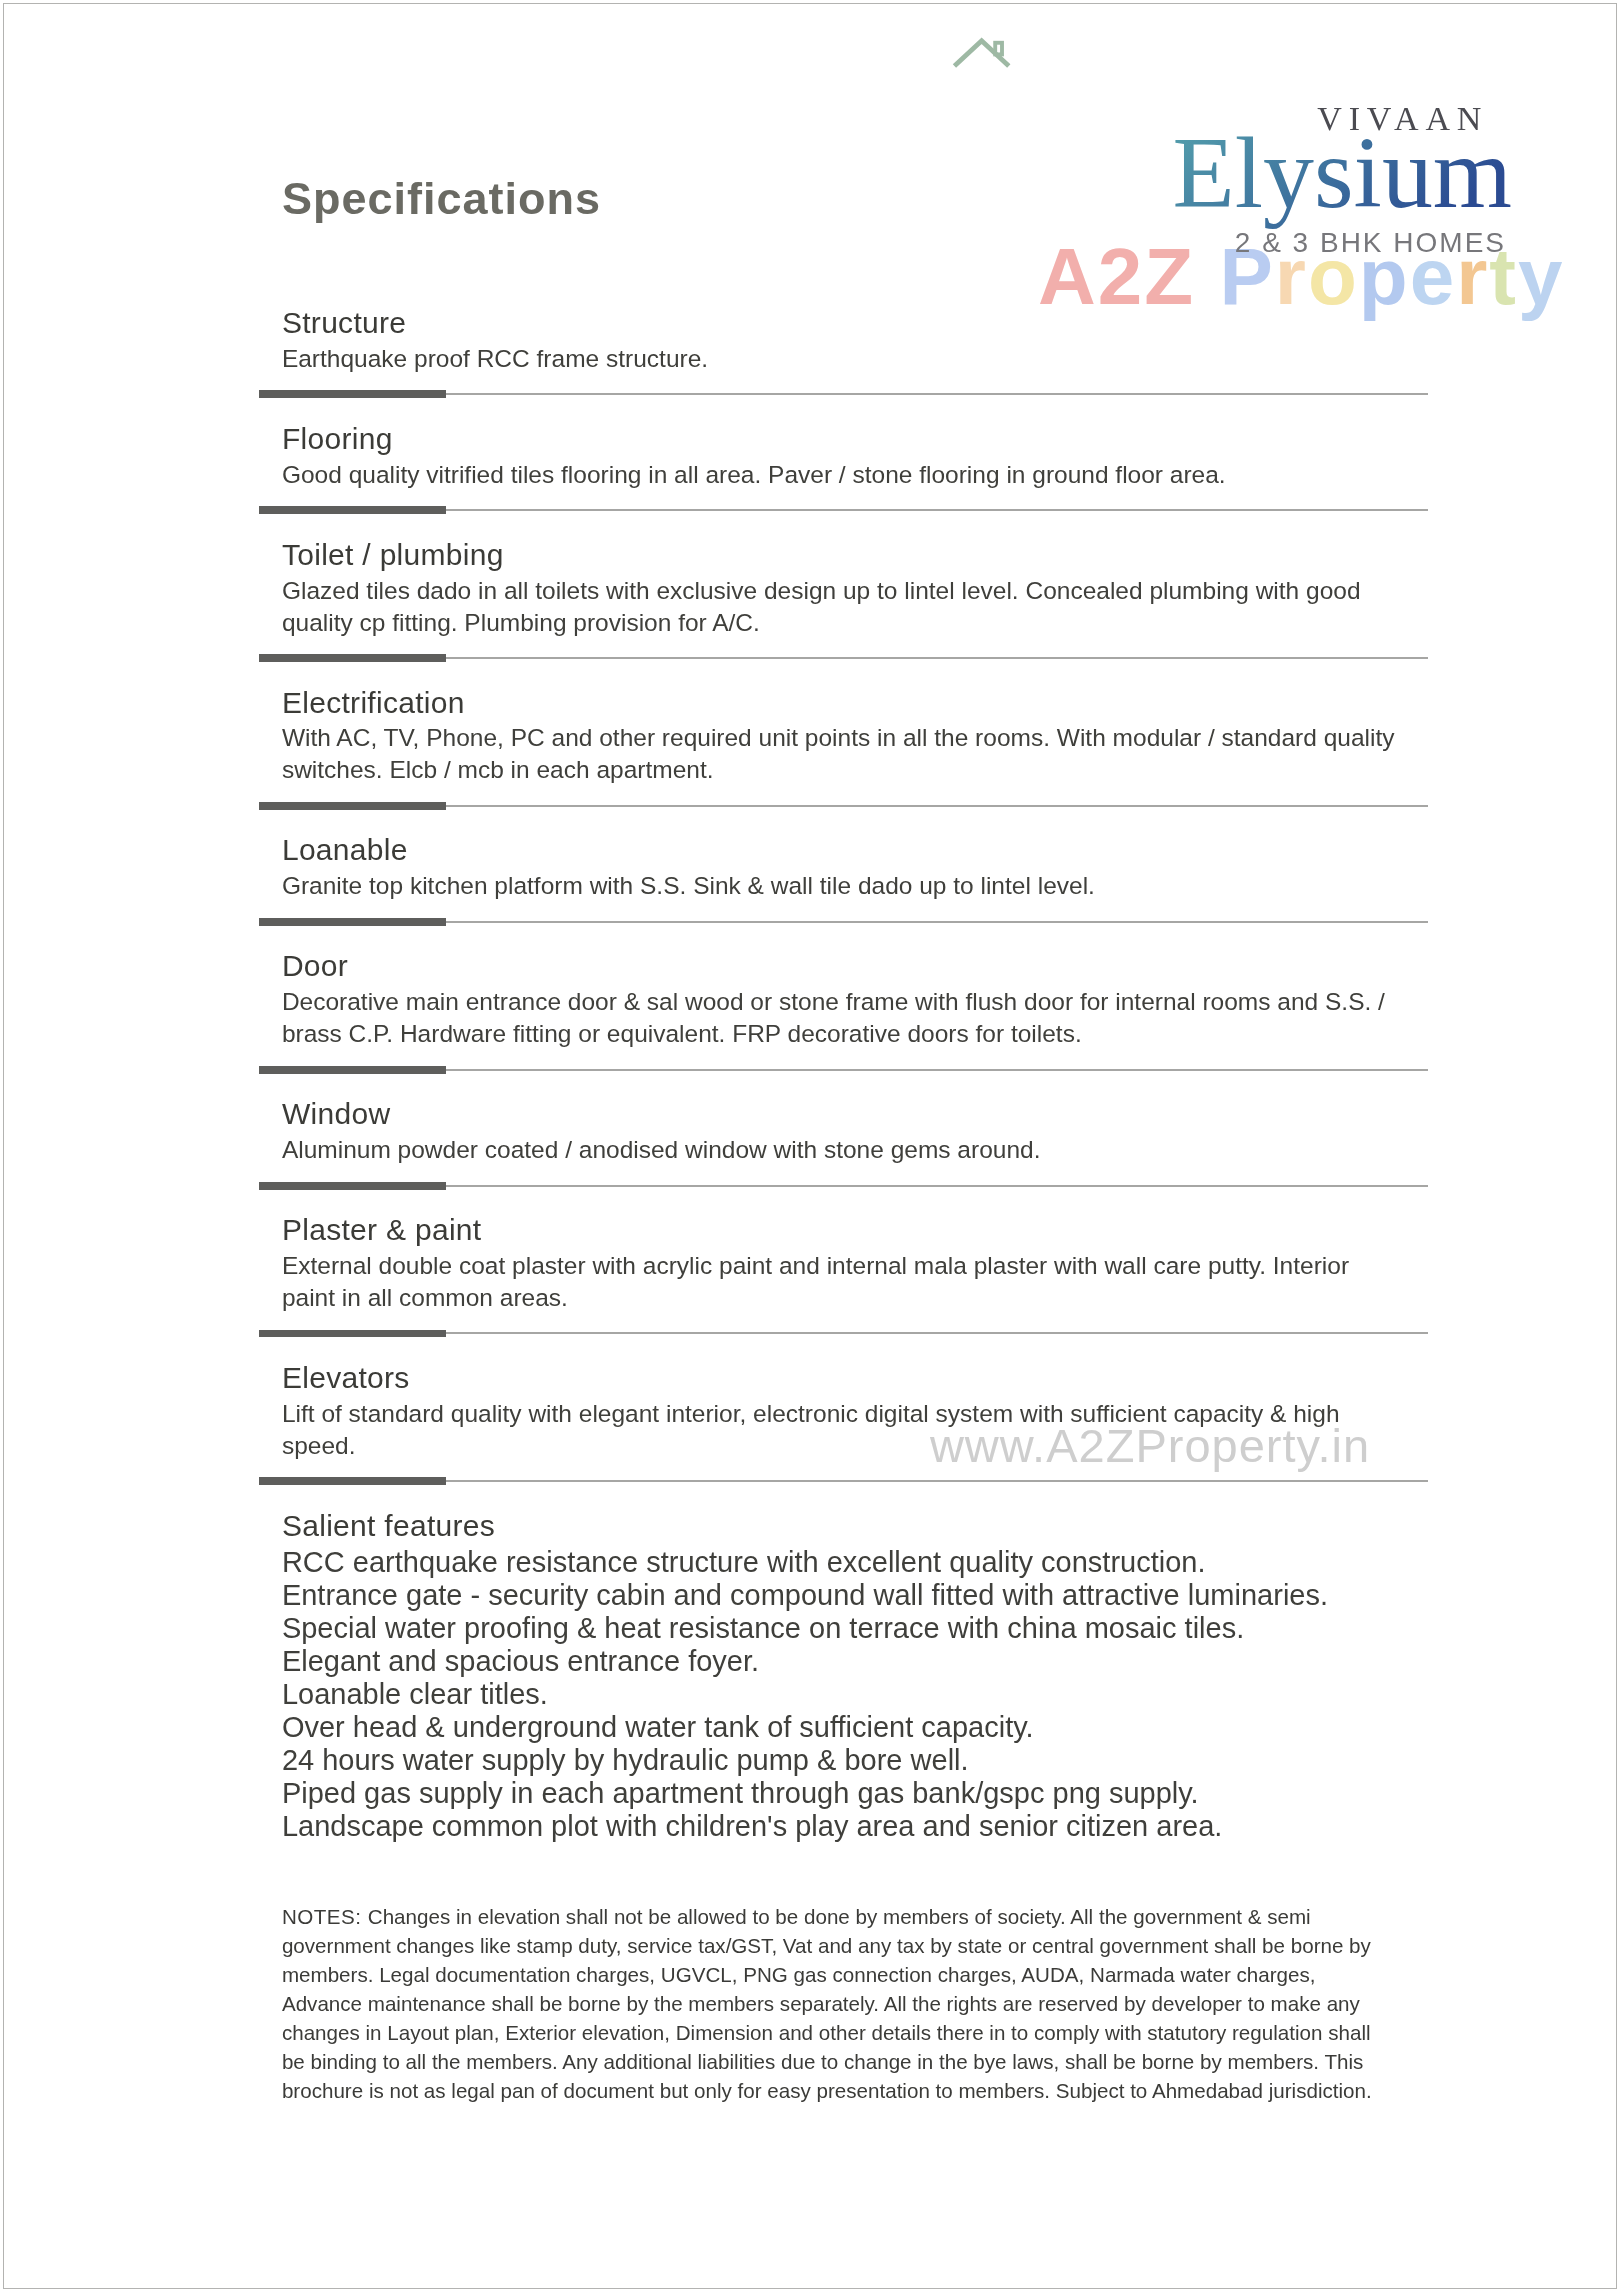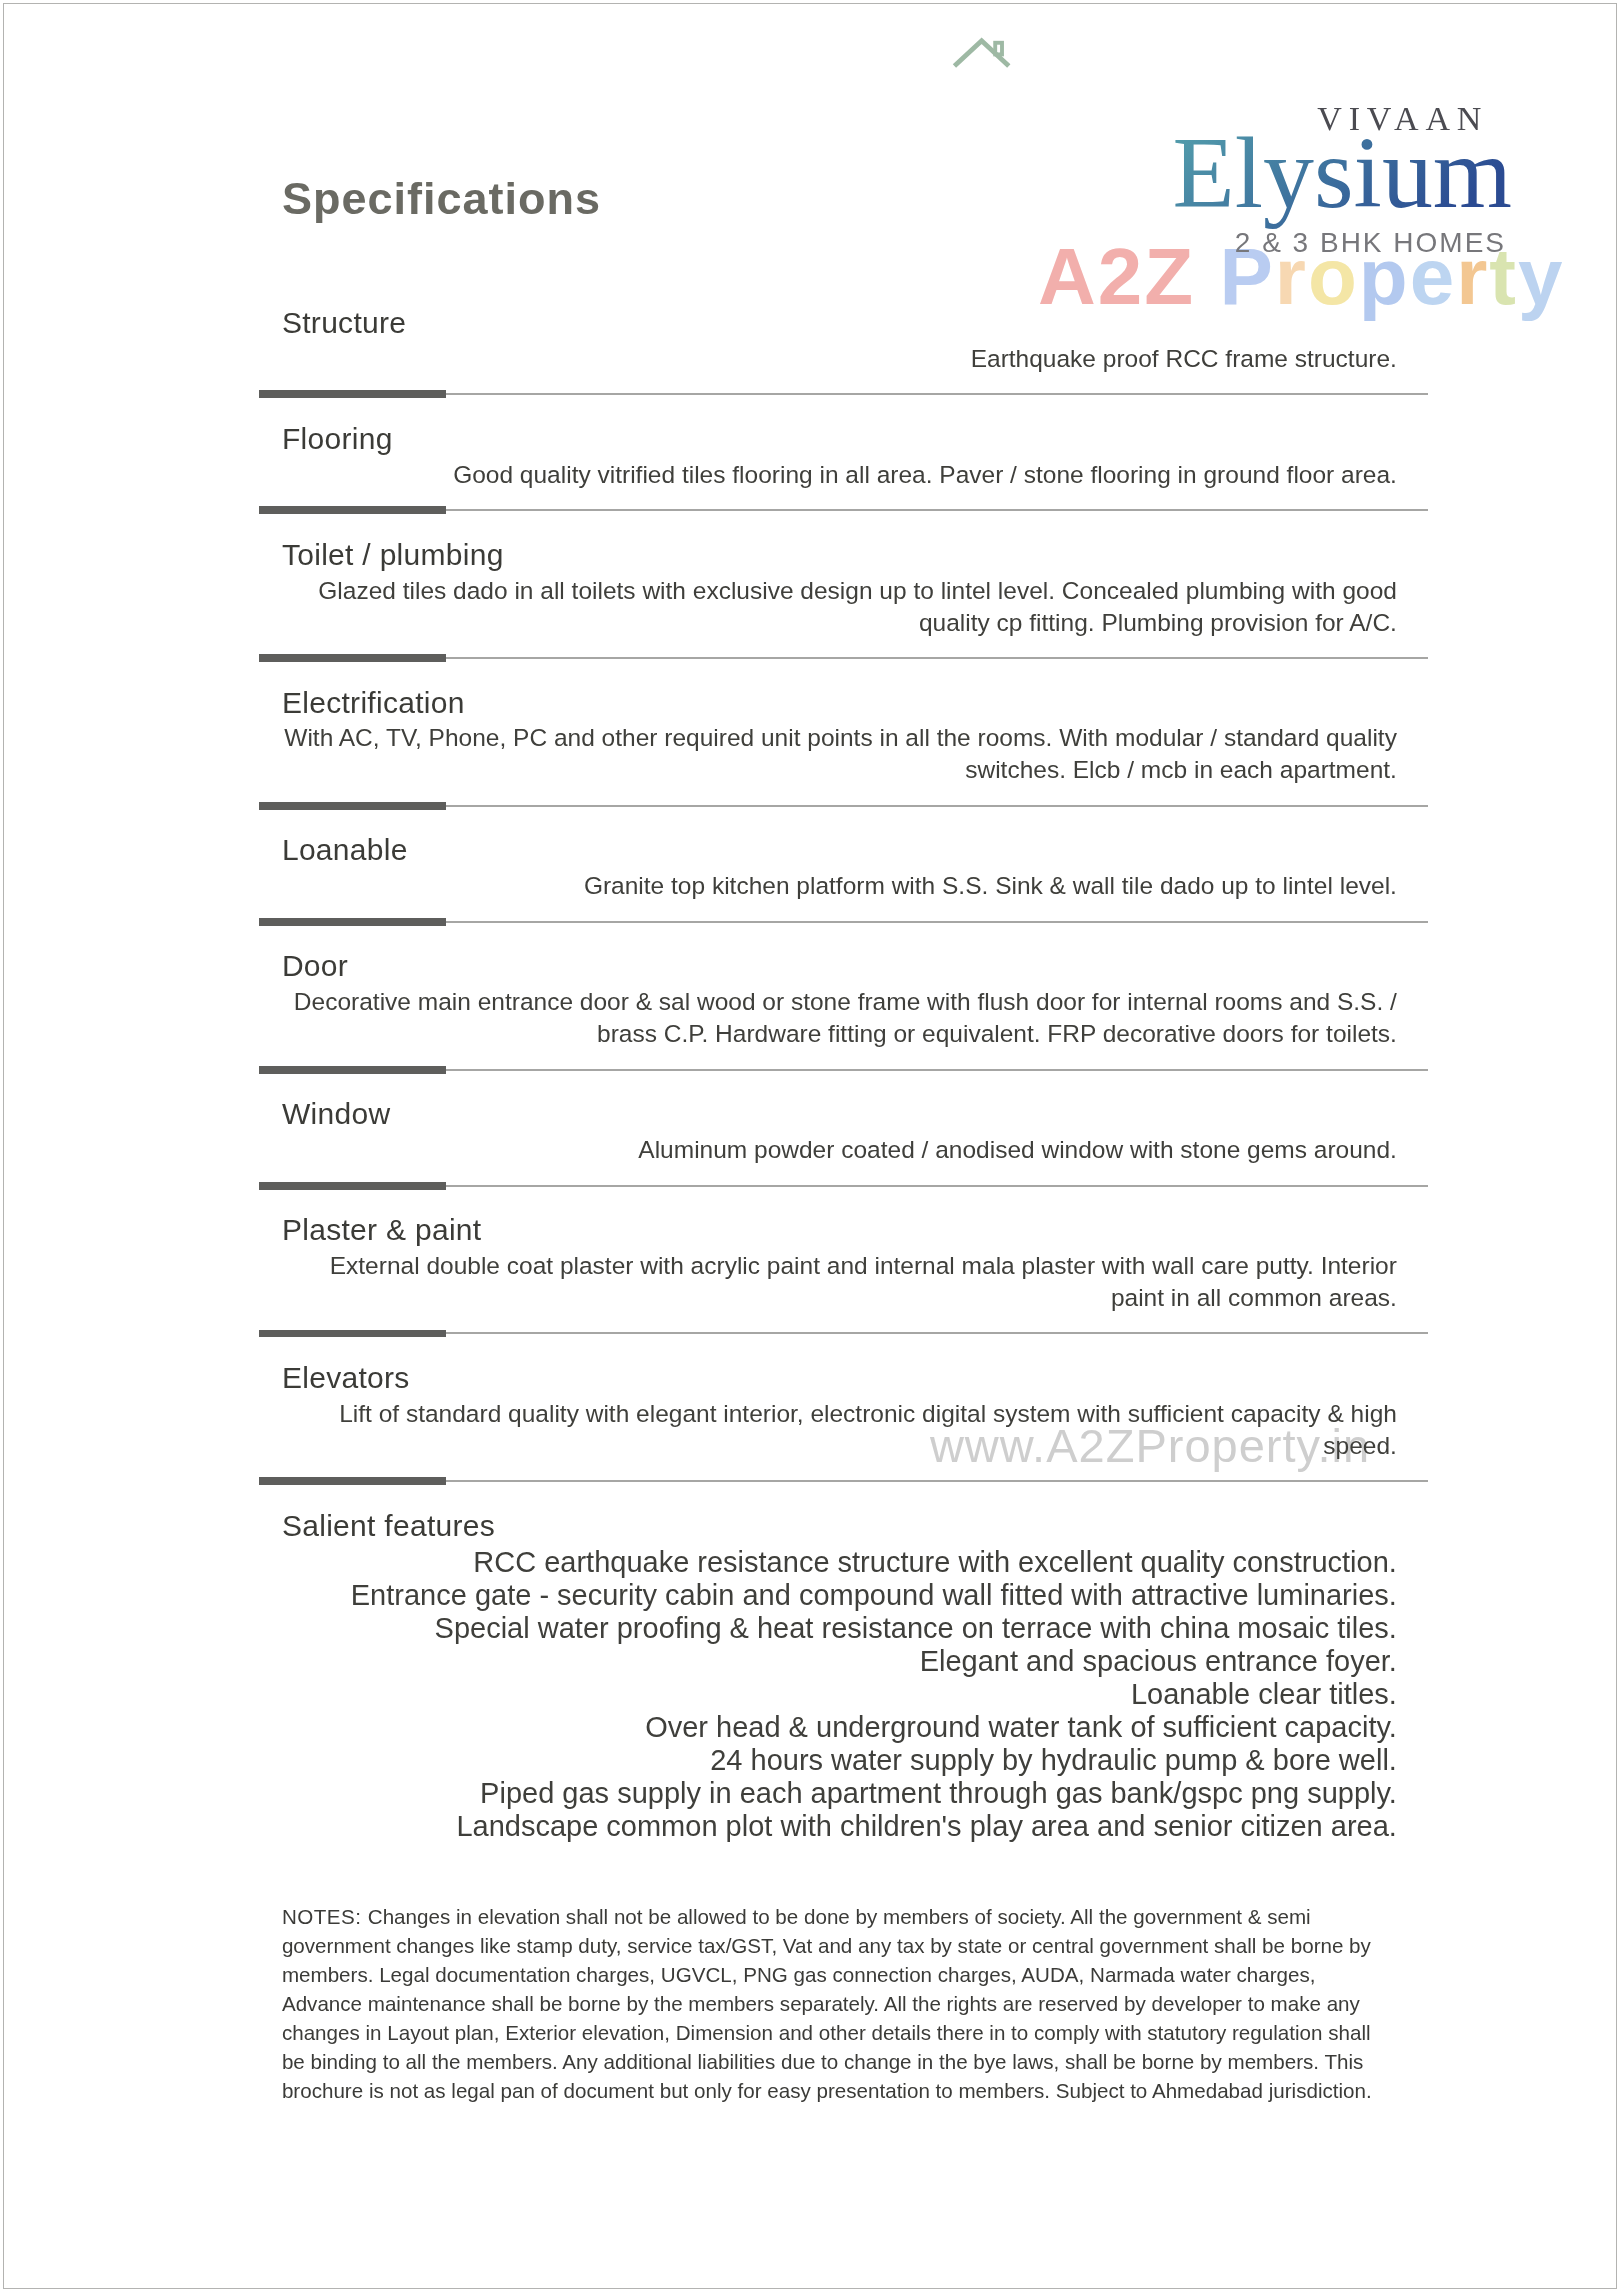--- a/index.html
+++ b/index.html
@@ -37,21 +37,21 @@
     position:absolute;right:5.9px;top:198px;z-index:2;margin:0;
     font-size:28px;letter-spacing:2px;color:#77777b;font-weight:normal;
   }
   
   .content{position:relative;z-index:2;padding:0 219px 0 278px;}
   .sec-title{
     margin:0 0 3.9px 0;font-size:30px;line-height:33px;font-weight:normal;
     color:#3b3b37;letter-spacing:0.3px;
   }
   .sec-body{
-    margin:0 0 15.7px 0;font-size:24.5px;line-height:32px;color:#3f3f3b;text-align:right;
+    margin:0 0 15.7px 0;font-size:24.5px;line-height:32px;color:#3f3f3b;
   }
   .sec-line{font-size:29px;line-height:33px;color:#3f3f3b;}
   .divider{
     display:flex;align-items:center;height:7.8px;
     width:1169px;margin:0 0 23.5px -22.5px;
   }
   .divider-thick{width:187px;height:7.8px;background:#5e5e5c;flex:0 0 auto;}
   .divider-thin{flex:1 1 auto;height:2px;background:#a6a6a4;}
   
   .notes{

